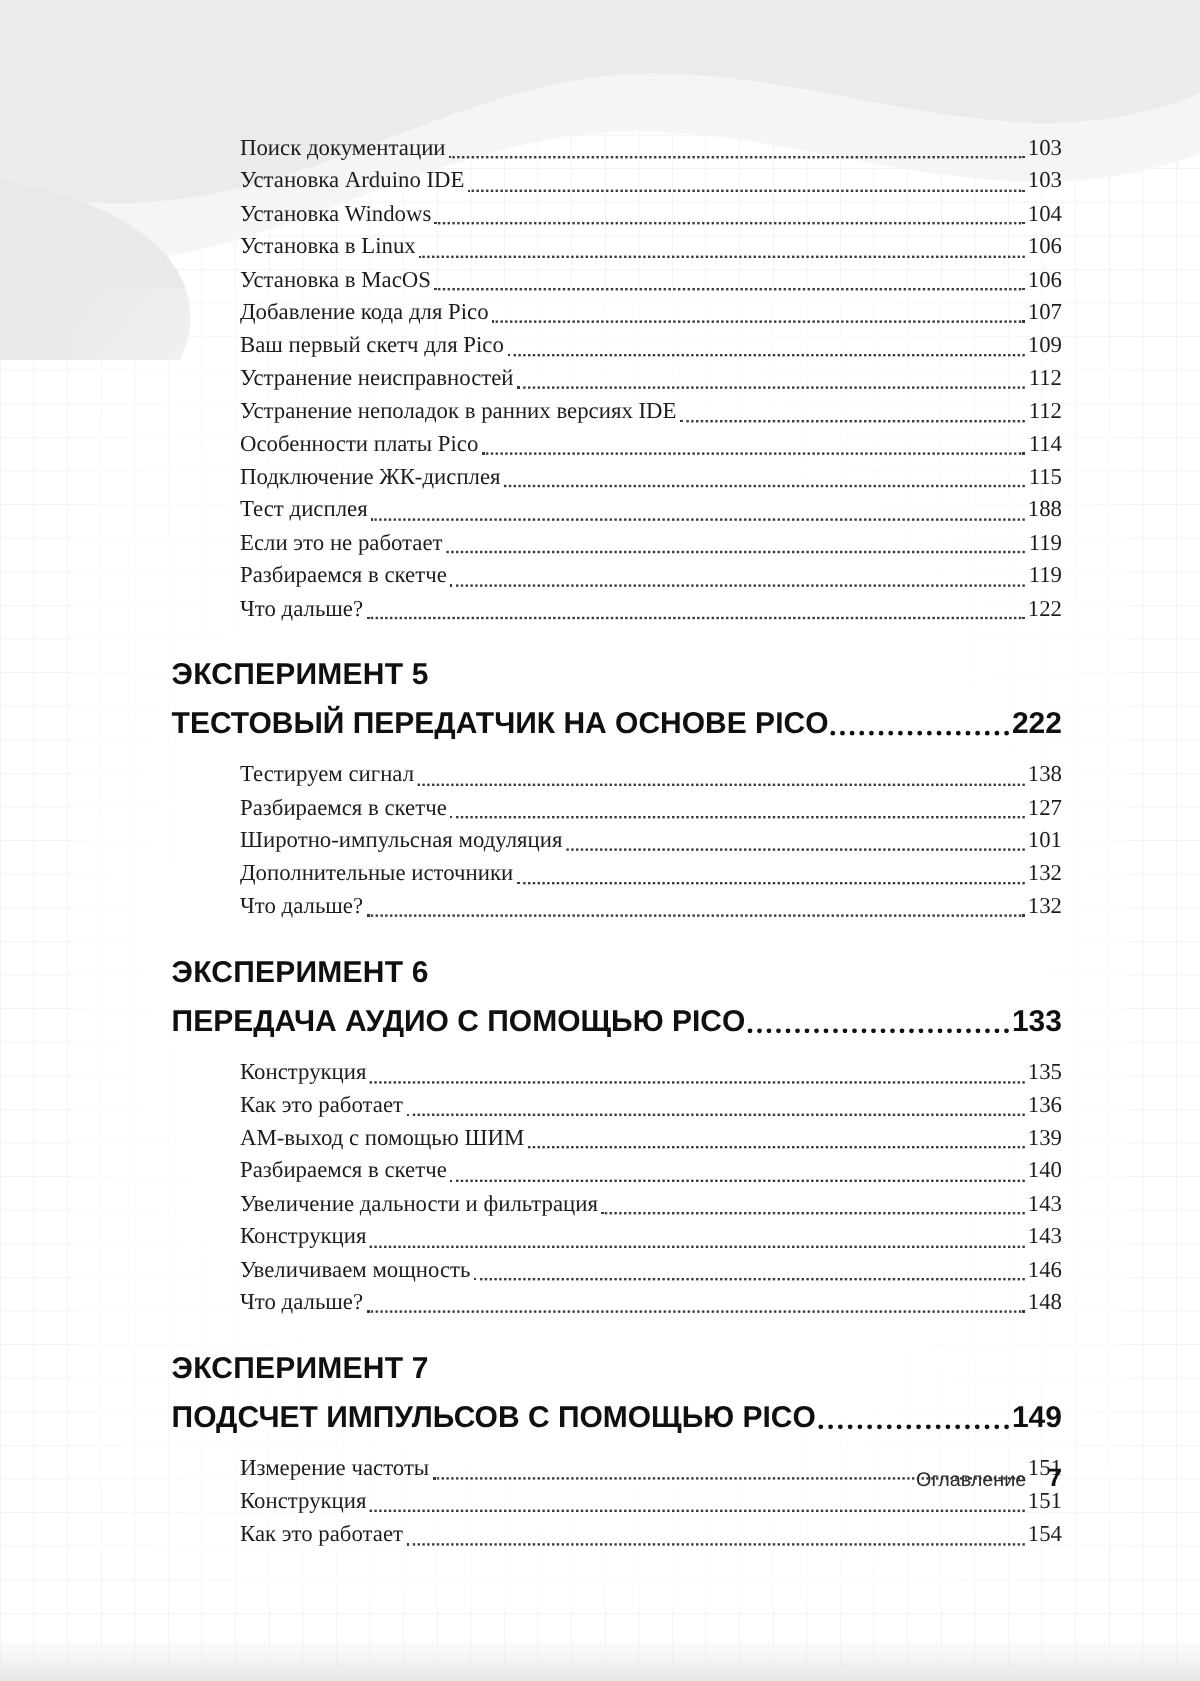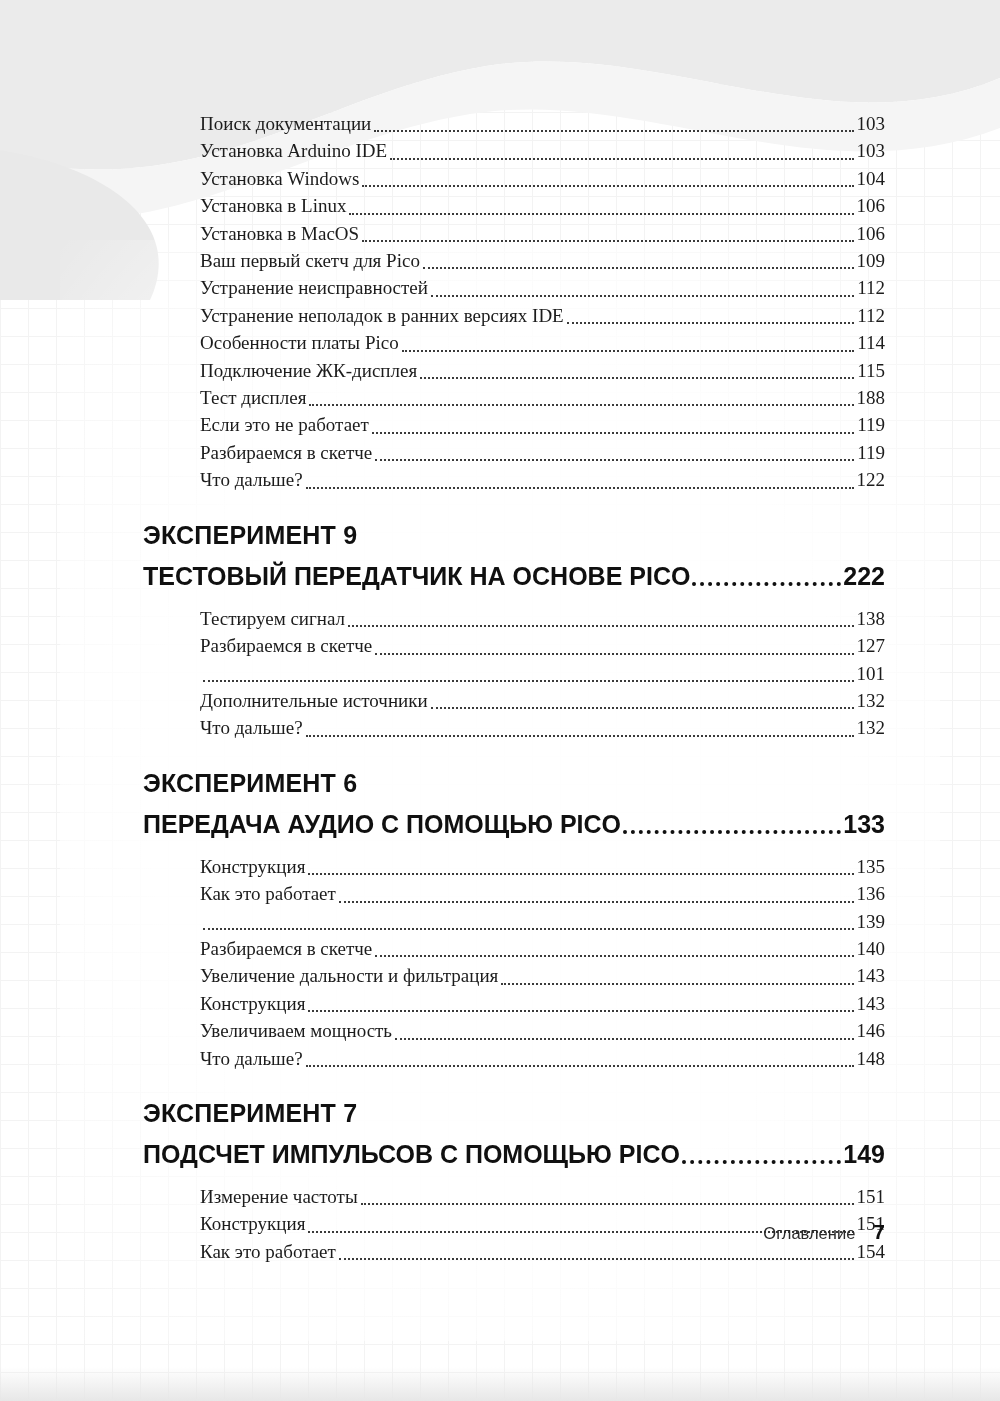--- a/index.html
+++ b/index.html
@@ -156,20 +156,25 @@
           <span class="entry-title">Установка в Linux</span>
           <span class="dots"></span>
           <span class="entry-page">106</span>
         </div>
         <div class="row entry-row">
           <span class="entry-title">Установка в MacOS</span>
           <span class="dots"></span>
           <span class="entry-page">106</span>
         </div>
         <div class="row entry-row">
+          <span class="entry-title">Добавление кода для Pico</span>
+          <span class="dots"></span>
+          <span class="entry-page">107</span>
+        </div>
+        <div class="row entry-row">
           <span class="entry-title">Ваш первый скетч для Pico</span>
           <span class="dots"></span>
           <span class="entry-page">109</span>
         </div>
         <div class="row entry-row">
           <span class="entry-title">Устранение неисправностей</span>
           <span class="dots"></span>
           <span class="entry-page">112</span>
         </div>
         <div class="row entry-row">
@@ -201,38 +206,39 @@
           <span class="entry-title">Разбираемся в скетче</span>
           <span class="dots"></span>
           <span class="entry-page">119</span>
         </div>
         <div class="row entry-row">
           <span class="entry-title">Что дальше?</span>
           <span class="dots"></span>
           <span class="entry-page">122</span>
         </div>
       </div>
-      <div class="kicker">ЭКСПЕРИМЕНТ 9</div>
+      <div class="kicker">ЭКСПЕРИМЕНТ 5</div>
       <div class="row section-row">
         <span class="entry-title">ТЕСТОВЫЙ ПЕРЕДАТЧИК НА ОСНОВЕ PICO</span>
         <span class="dots"></span>
         <span class="entry-page">222</span>
       </div>
       <div class="entries section-entries">
         <div class="row entry-row">
           <span class="entry-title">Тестируем сигнал</span>
           <span class="dots"></span>
           <span class="entry-page">138</span>
         </div>
         <div class="row entry-row">
           <span class="entry-title">Разбираемся в скетче</span>
           <span class="dots"></span>
           <span class="entry-page">127</span>
         </div>
         <div class="row entry-row">
+          <span class="entry-title">Широтно-импульсная модуляция</span>
           <span class="dots"></span>
           <span class="entry-page">101</span>
         </div>
         <div class="row entry-row">
           <span class="entry-title">Дополнительные источники</span>
           <span class="dots"></span>
           <span class="entry-page">132</span>
         </div>
         <div class="row entry-row">
           <span class="entry-title">Что дальше?</span>
@@ -251,20 +257,21 @@
           <span class="entry-title">Конструкция</span>
           <span class="dots"></span>
           <span class="entry-page">135</span>
         </div>
         <div class="row entry-row">
           <span class="entry-title">Как это работает</span>
           <span class="dots"></span>
           <span class="entry-page">136</span>
         </div>
         <div class="row entry-row">
+          <span class="entry-title">АМ-выход с помощью ШИМ</span>
           <span class="dots"></span>
           <span class="entry-page">139</span>
         </div>
         <div class="row entry-row">
           <span class="entry-title">Разбираемся в скетче</span>
           <span class="dots"></span>
           <span class="entry-page">140</span>
         </div>
         <div class="row entry-row">
           <span class="entry-title">Увеличение дальности и фильтрация</span>

